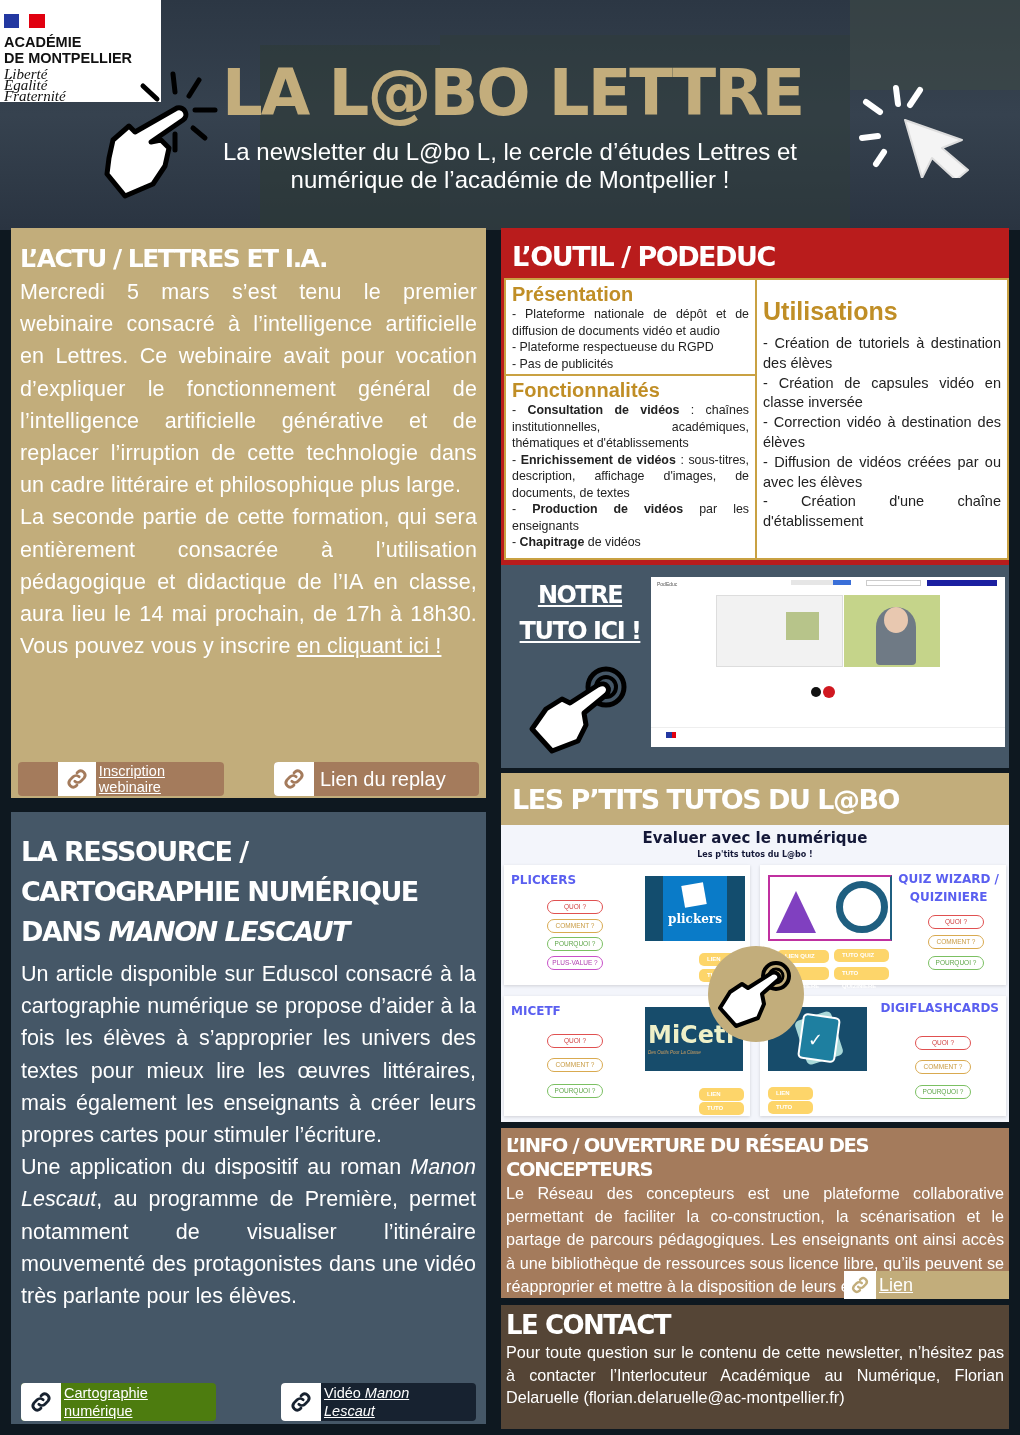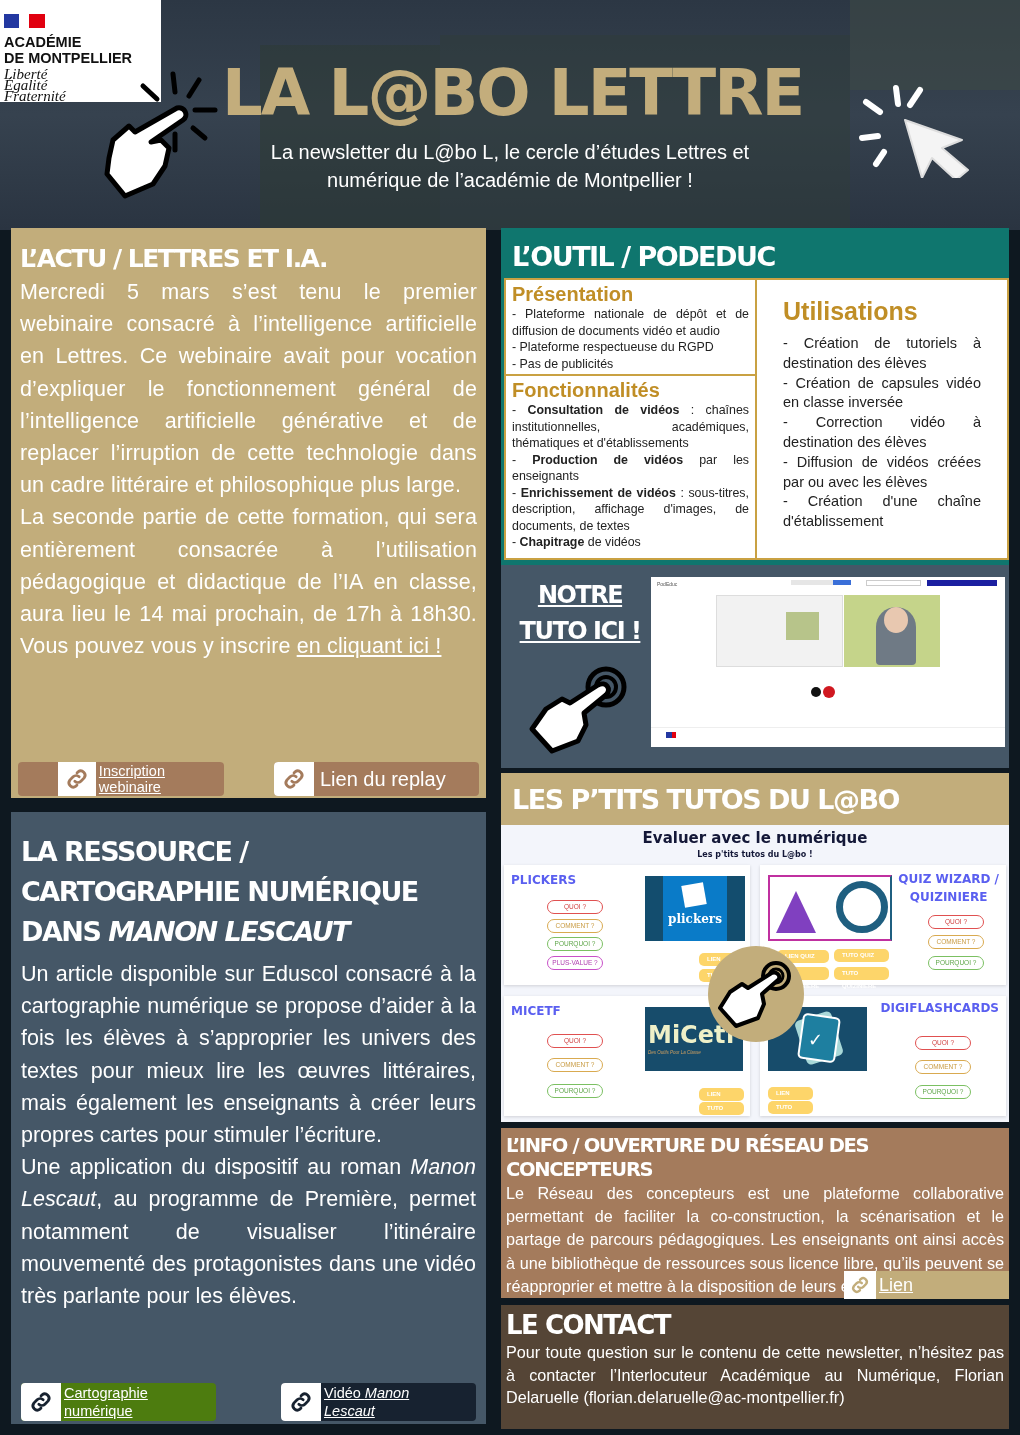--- a/index.html
+++ b/index.html
@@ -27,21 +27,21 @@
   .flag .r { width:16px; background:#e1000f; }
   .logo .acad { font-family:"Liberation Sans", sans-serif; font-weight:bold; font-size:14.5px; line-height:16px; color:#111; }
   .logo .motto { font-family:"Liberation Serif", serif; font-style:italic; font-size:15px; line-height:11px; color:#111; margin-top:3px; }
   .title {
     position:absolute; left:222px; top:57px; width:580px;
     font-family:"DejaVu Sans", sans-serif; font-weight:bold; font-size:64px; letter-spacing:-2px;
     color:#c3ad7c; line-height:72px; white-space:nowrap;
   }
   .subtitle {
     position:absolute; left:220px; top:138px; width:580px; text-align:center;
-    font-family:"Liberation Sans", sans-serif; font-size:20px; line-height:28px; color:#fff;
+    font-family:"Liberation Sans", sans-serif; font-size:24px; line-height:28px; color:#fff;
   }
   .hand-left { position:absolute; left:95px; top:66px; width:125px; height:135px; }
   .cursor-right { position:absolute; left:850px; top:68px; width:130px; height:110px; }
 
   .panel { position:absolute; }
   .ph {
     font-family:"DejaVu Sans", sans-serif; font-weight:bold; color:#fff; letter-spacing:-1.5px;
   }
   .actu { left:11px; top:228px; width:475px; height:570px; background:#c2ad7b; padding:14px 9px; }
   .actu .ph { font-size:25px; line-height:34px; }
@@ -61,34 +61,34 @@
   .actu .l2 .lb { font-size:20px; padding-left:6px; }
 
   .ress { left:11px; top:812px; width:475px; height:612px; background:#455767; padding:20px 10px; }
   .ress .ph { font-size:27px; line-height:40px; }
   .ress .ph i { font-style:italic; }
   .ress .body { font-family:"Liberation Sans", sans-serif; font-size:21.5px; line-height:32.2px; color:#fff; text-align:justify; margin-top:6px; }
   .ress .l1 { left:10px; top:571px; width:195px; height:38px; background:#4d7c0f; }
   .ress .l2 { left:270px; top:571px; width:195px; height:38px; background:#172230; }
   .ress .linkbtn .lb { font-size:14.5px; line-height:18px; text-decoration:underline; align-items:center; }
 
-  .outil { left:501px; top:228px; width:508px; height:337px; background:#0f766e; }
+  .outil { left:501px; top:228px; width:508px; height:337px; background:#b91c1c; }
   .outil .ph { font-size:27px; line-height:34px; padding:12px 0 0 11px; }
   .box {
     position:absolute; background:#fff; border:2px solid #c9a143; padding:2px 6px;
     font-family:"Liberation Sans", sans-serif; color:#222;
   }
   .box h4 { font-family:"Liberation Sans", sans-serif; font-weight:bold; color:#c08e26; }
   .box p { font-size:12.4px; line-height:16.5px; text-align:justify; }
   .box b { font-weight:bold; }
   .b-pres { left:3px; top:50px; width:253px; height:98px; }
   .b-pres h4 { font-size:20px; line-height:24px; }
   .b-fonc { left:3px; top:146px; width:253px; height:186px; }
   .b-fonc h4 { font-size:20px; line-height:24px; }
-  .b-util { left:254px; top:50px; width:254px; height:282px; padding:14px 26px; }
+  .b-util { left:254px; top:50px; width:254px; height:282px; padding:14px 6px; }
   .b-util h4 { font-size:25px; line-height:34px; margin-bottom:6px; }
   .b-util p { font-size:14.5px; line-height:19.8px; }
 
   .tuto { left:501px; top:565px; width:508px; height:203px; background:#455767; }
   .tuto .lbl {
     position:absolute; left:14px; top:12px; width:130px; text-align:center;
     font-family:"DejaVu Sans", sans-serif; font-weight:bold; font-size:24px; line-height:36px; color:#fff;
     text-decoration:underline; letter-spacing:-1.5px;
   }
   .tuto .hand2 { position:absolute; left:25px; top:100px; width:110px; height:90px; }
@@ -246,22 +246,22 @@
   <h2 class="ph">L’OUTIL / PODEDUC</h2>
   <div class="box b-pres">
     <h4>Présentation</h4>
     <p>- Plateforme nationale de dépôt et de diffusion de documents vidéo et audio</p>
     <p>- Plateforme respectueuse du RGPD</p>
     <p>- Pas de publicités</p>
   </div>
   <div class="box b-fonc">
     <h4>Fonctionnalités</h4>
     <p>- <b>Consultation de vidéos</b><span> : chaînes institutionnelles, académiques, thématiques et d'établissements</span></p>
+    <p>- <b>Enrichissement de vidéos</b><span> : sous-titres, description, affichage d'images, de documents, de textes</span></p>
     <p>- <b>Production de vidéos</b><span> par les enseignants</span></p>
-    <p>- <b>Enrichissement de vidéos</b><span> : sous-titres, description, affichage d'images, de documents, de textes</span></p>
     <p>- <b>Chapitrage</b><span> de vidéos</span></p>
   </div>
   <div class="box b-util">
     <h4>Utilisations</h4>
     <p>- Création de tutoriels à destination des élèves</p>
     <p>- Création de capsules vidéo en classe inversée</p>
     <p>- Correction vidéo à destination des élèves</p>
     <p>- Diffusion de vidéos créées par ou avec les élèves</p>
     <p>- Création d'une chaîne d'établissement</p>
   </div>

